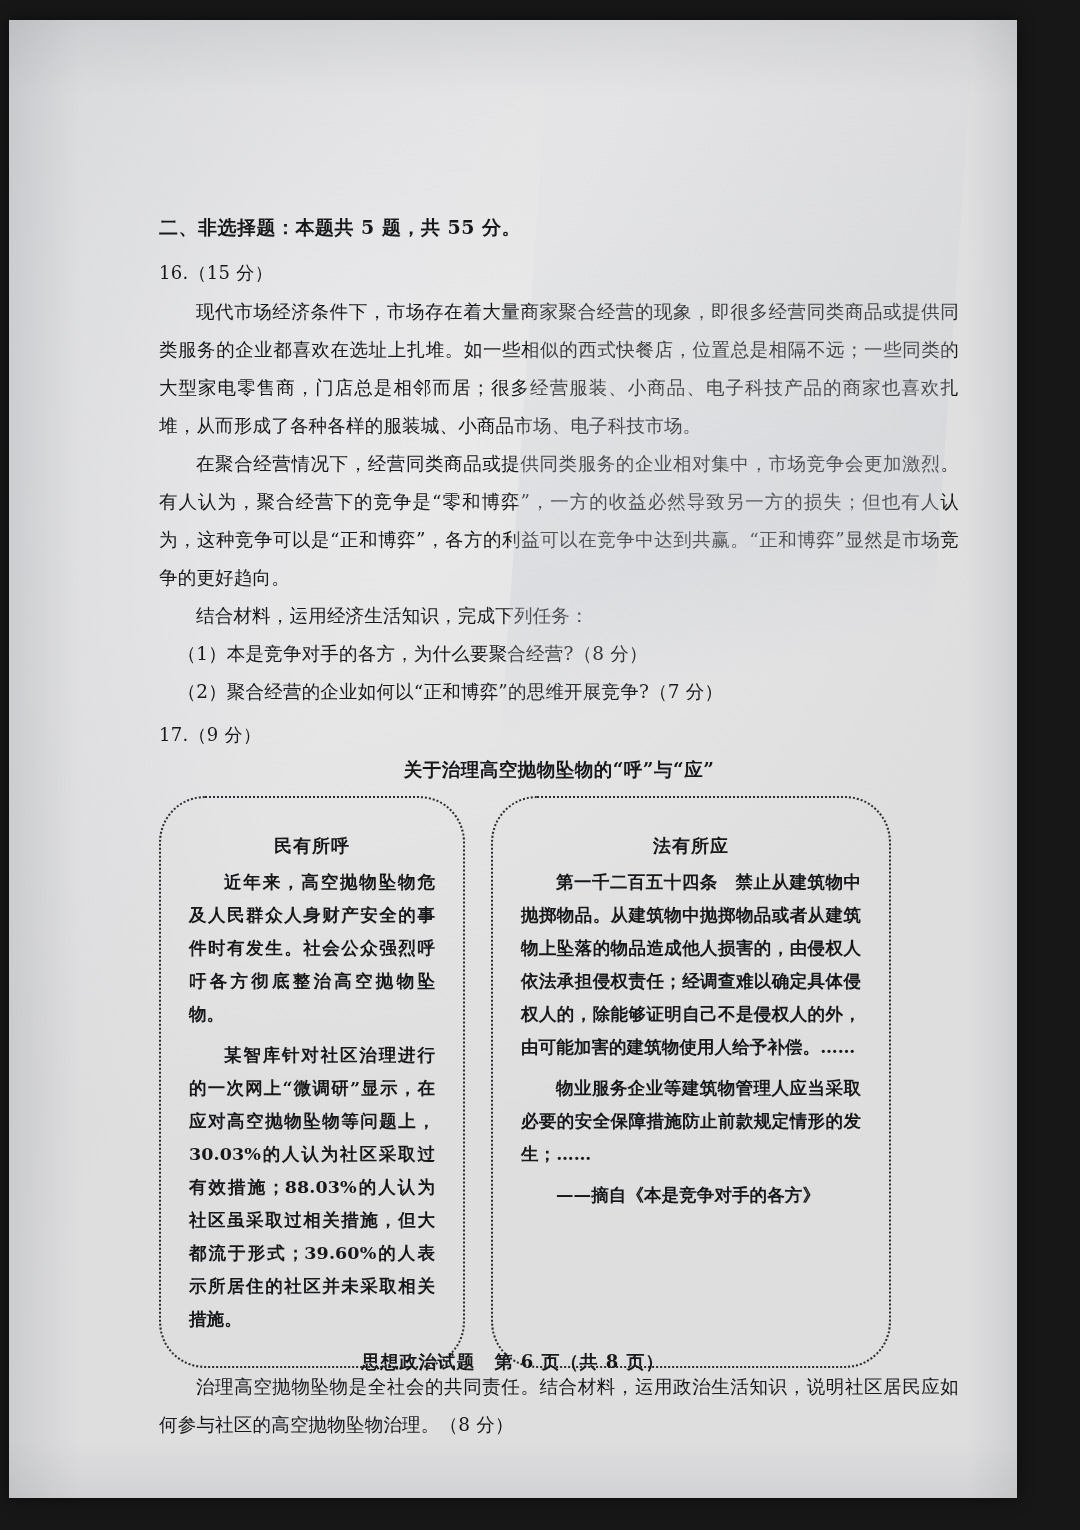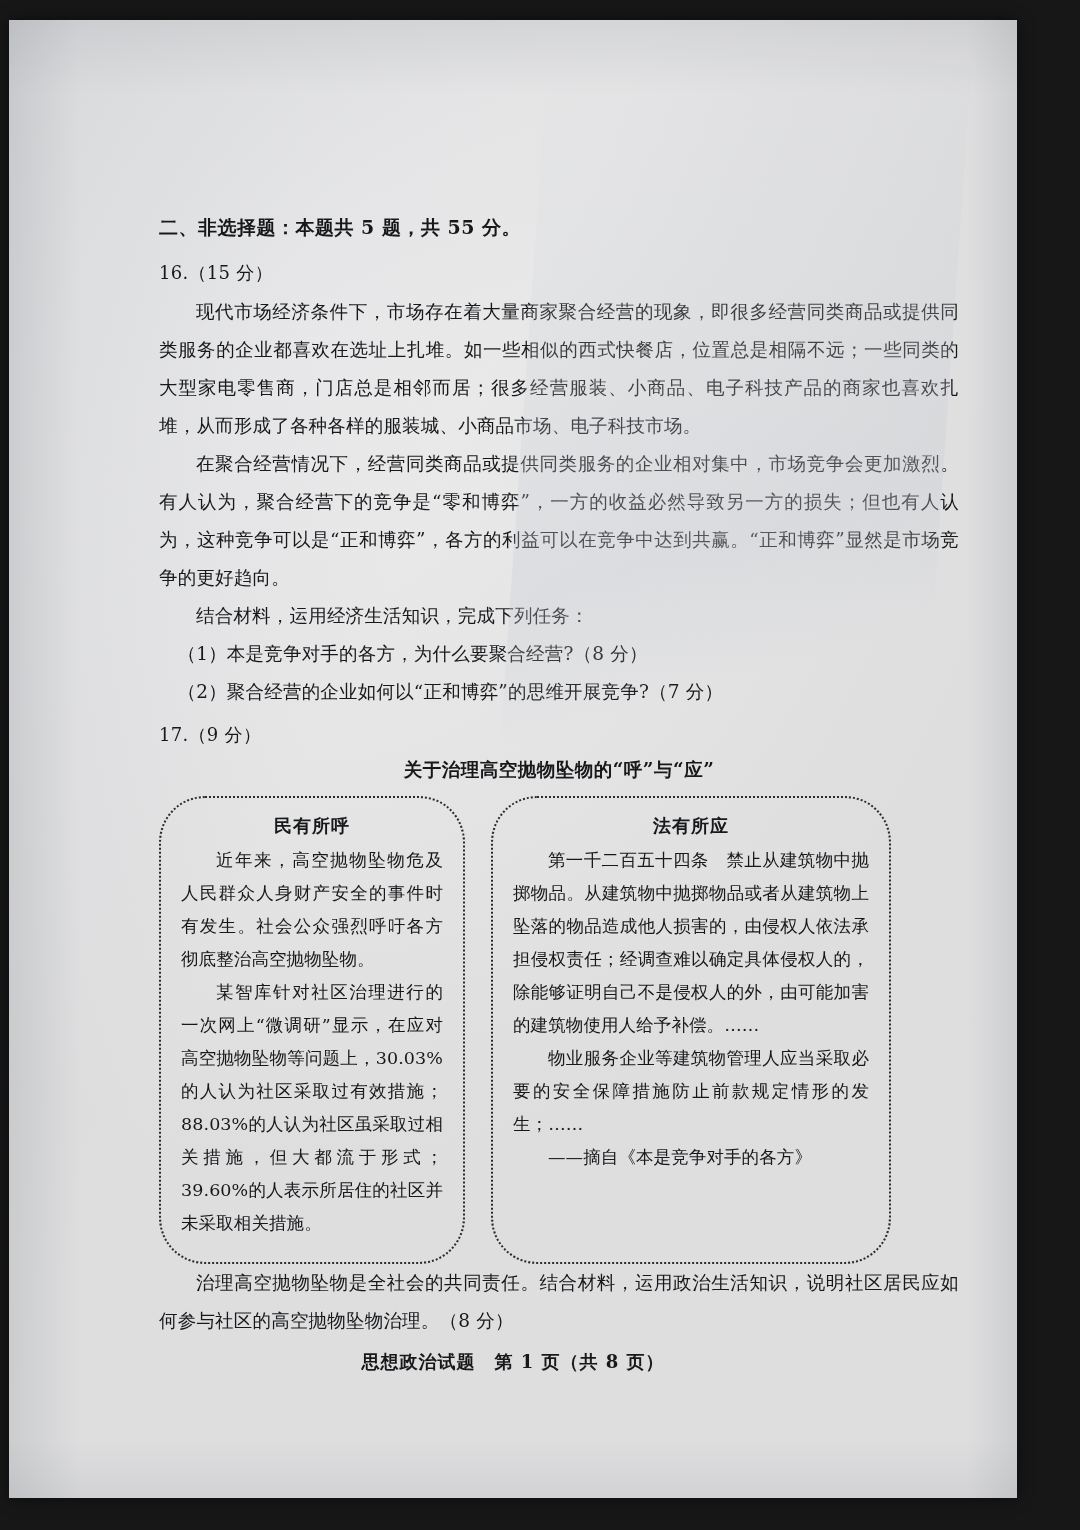--- a/index.html
+++ b/index.html
@@ -107,30 +107,31 @@
     box-sizing: border-box;
     background: transparent;
   }
   .box.left  { width: 306px; }
   .box.right { width: 400px; }
 
   .box h3 {
     text-align: center;
     font-size: 18px;
     font-weight: bold;
-    margin: 4px 0 6px 0;
+    margin: 24px 0 6px 0;
     letter-spacing: 1px;
   }
   .box p {
     font-size: 17.5px;
     line-height: 33px;
-    margin: 0;
+    margin: 8px;
     text-indent: 2em;
     text-align: justify;
     letter-spacing: 0.1px;
+    font-weight: bold;
   }
   .source {
     text-align: right;
     font-size: 16.5px;
     line-height: 32px;
     margin-top: 4px;
     text-indent: 0;
     padding-right: 6px;
   }
 
@@ -189,16 +190,16 @@
           <p>物业服务企业等建筑物管理人应当采取必要的安全保障措施防止前款规定情形的发生；……</p>
           <p class="source">——摘自《本是竞争对手的各方》</p>
         </div>
 
       </div>
 
       <p class="body closing">治理高空抛物坠物是全社会的共同责任。结合材料，运用政治生活知识，说明社区居民应如何参与社区的高空抛物坠物治理。（8 分）</p>
 
     </div>
 
-    <div class="footer">思想政治试题　第 1 页（共 8 页）</div>
+    <div class="footer">思想政治试题　第 6 页（共 8 页）</div>
 
   </div>
 </div>
 
 </body></html>

